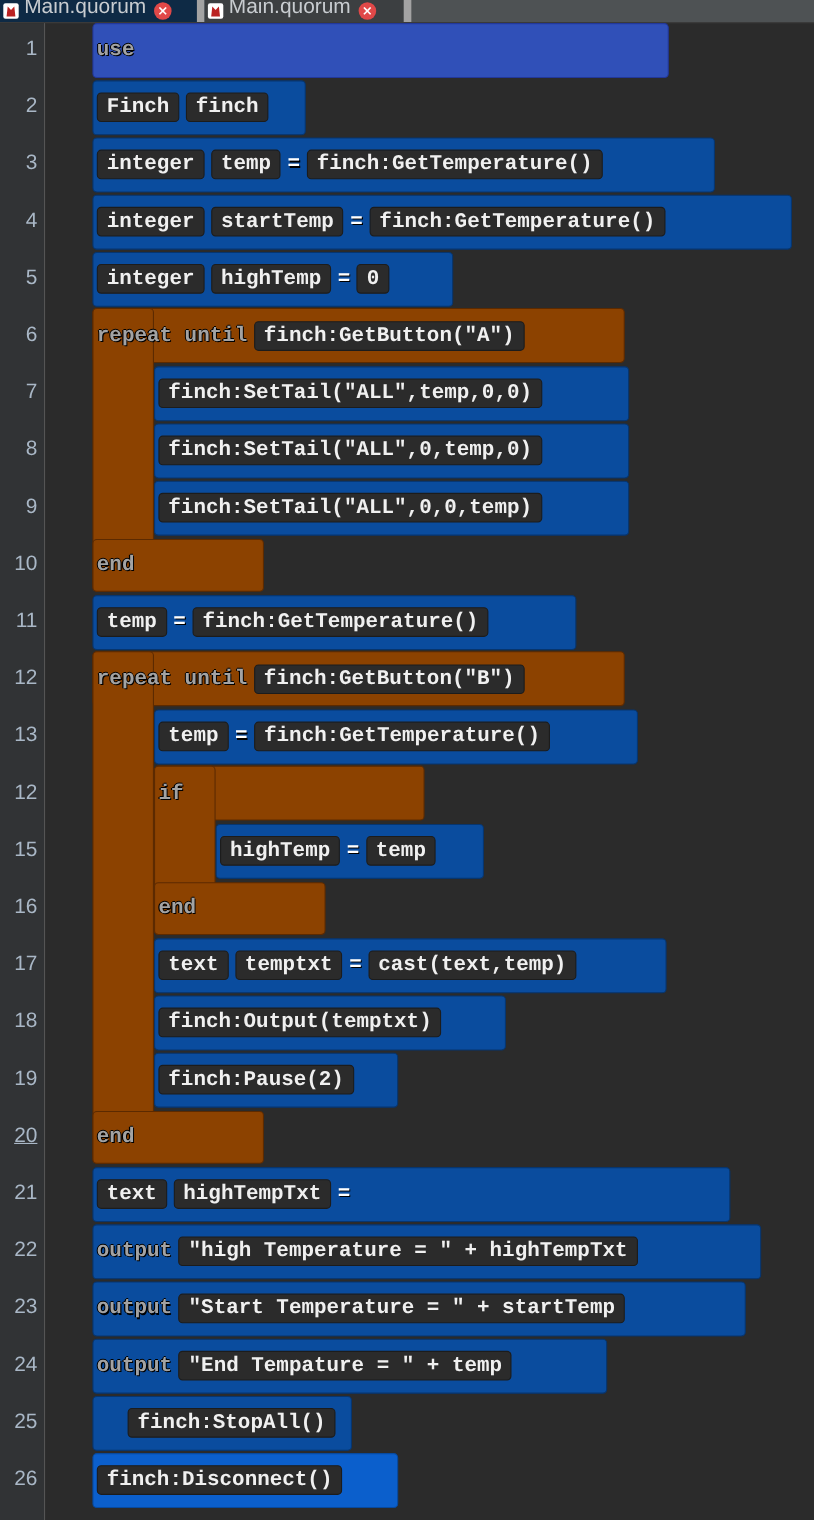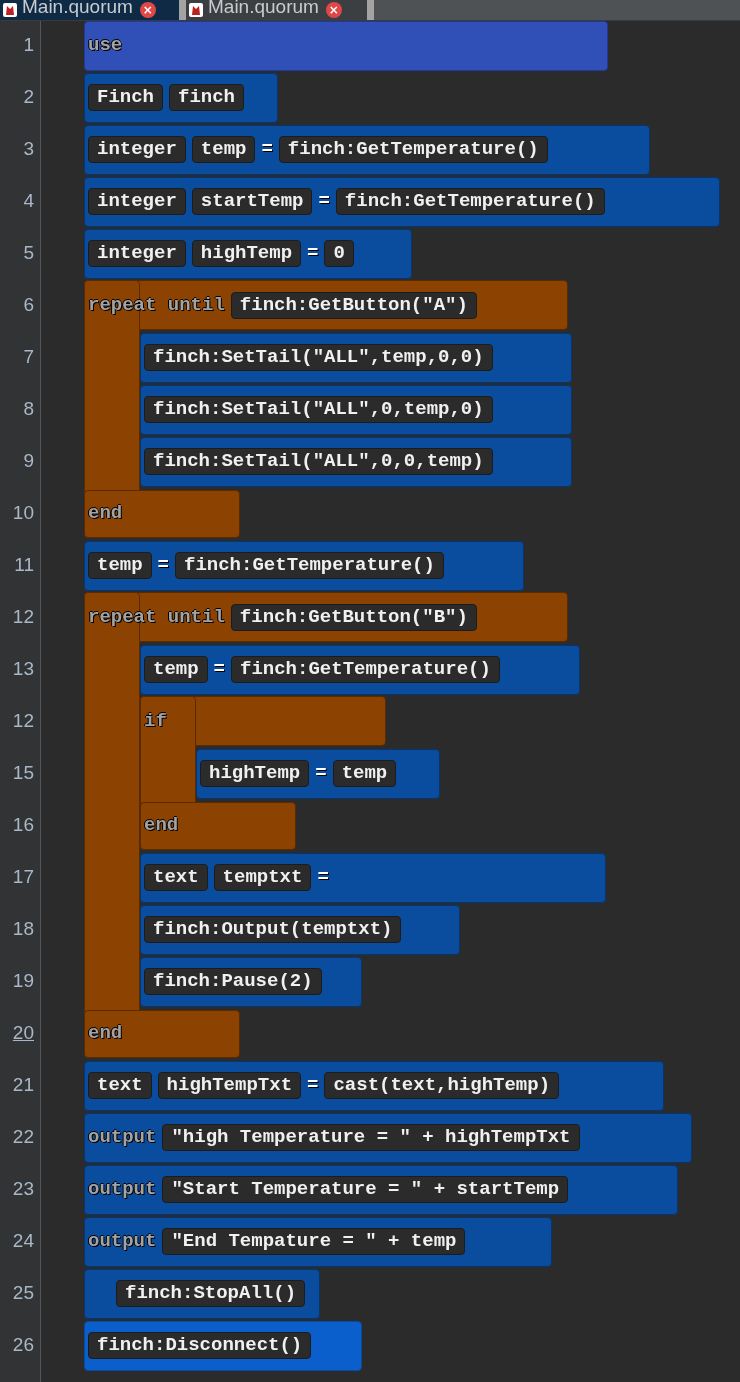--- a/index.html
+++ b/index.html
@@ -163,38 +163,38 @@
       <span class="pill">temp</span>
     </div>
     <div class="row" style="left: 144px; top: 810px;">
       <span class="kw">end</span>
     </div>
     <div class="blk blue" style="left: 140px; top: 853px; width: 466px; height: 50px;"></div>
     <div class="row" style="left: 144px; top: 862px;">
       <span class="pill">text</span>
       <span class="pill">temptxt</span>
       <span class="op">=</span>
+      <span class="pill">cast(text,temp)</span>
     </div>
     <div class="blk blue" style="left: 140px; top: 905px; width: 320px; height: 50px;"></div>
     <div class="row" style="left: 144px; top: 914px;">
       <span class="pill">finch:Output(temptxt)</span>
     </div>
     <div class="blk blue" style="left: 140px; top: 957px; width: 222px; height: 50px;"></div>
     <div class="row" style="left: 144px; top: 966px;">
       <span class="pill">finch:Pause(2)</span>
     </div>
     <div class="row" style="left: 88px; top: 1018px;">
       <span class="kw">end</span>
     </div>
     <div class="blk blue" style="left: 84px; top: 1061px; width: 580px; height: 50px;"></div>
     <div class="row" style="left: 88px; top: 1070px;">
       <span class="pill">text</span>
       <span class="pill">highTempTxt</span>
       <span class="op">=</span>
-      <span class="pill">cast(text,highTemp)</span>
     </div>
     <div class="blk blue" style="left: 84px; top: 1113px; width: 608px; height: 50px;"></div>
     <div class="row" style="left: 88px; top: 1122px;">
       <span class="kw">output</span>
       <span class="pill">"high Temperature = " + highTempTxt</span>
     </div>
     <div class="blk blue" style="left: 84px; top: 1165px; width: 594px; height: 50px;"></div>
     <div class="row" style="left: 88px; top: 1174px;">
       <span class="kw">output</span>
       <span class="pill">"Start Temperature = " + startTemp</span>

